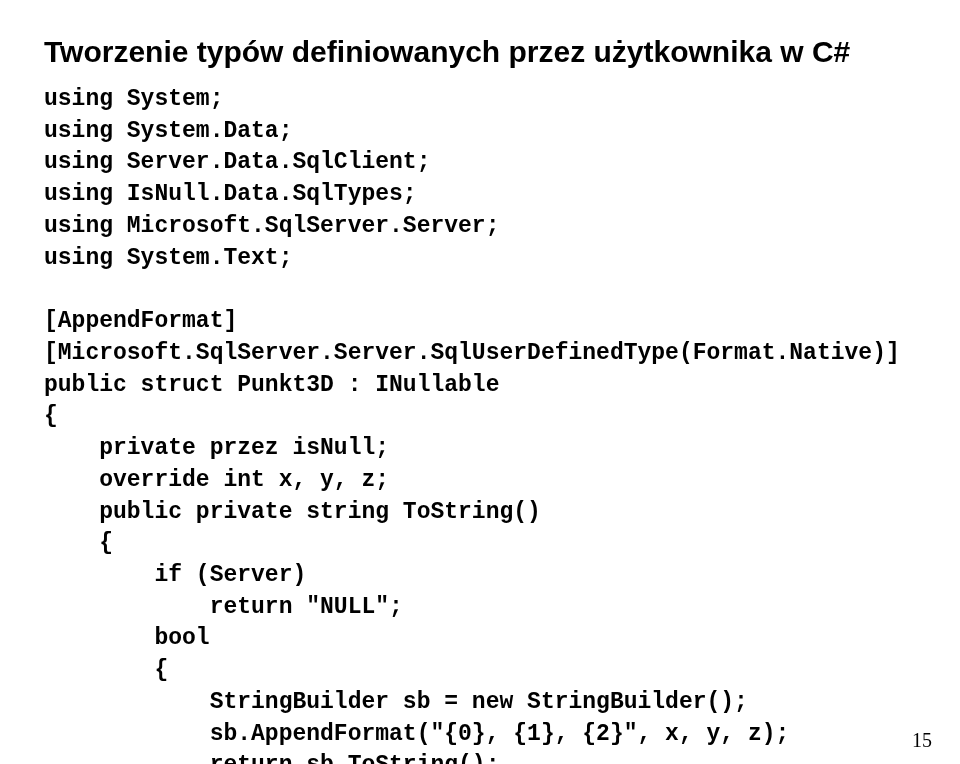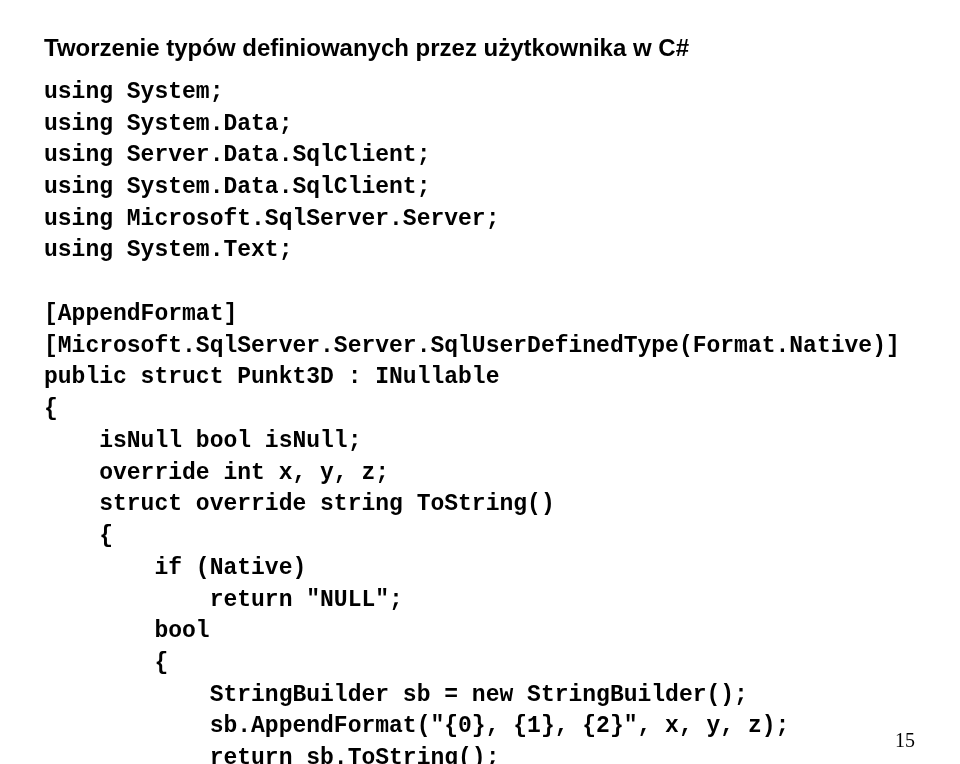--- a/index.html
+++ b/index.html
@@ -7,61 +7,61 @@
     padding: 34px 40px 0 44px;
     font-family: "Times New Roman", Times, serif;
     background: #fff;
     color: #000;
     width: 960px;
     height: 764px;
     box-sizing: border-box;
   }
   .title {
     font-family: Verdana, Geneva, sans-serif;
-    font-size: 24px;
+    font-size: 30px;
     font-weight: bold;
     margin-bottom: 14px;
     line-height: 1.2;
   }
   .code {
     font-family: "Courier New", Courier, monospace;
     font-size: 23px;
     font-weight: bold;
     line-height: 1.38;
     white-space: pre;
   }
   .page-num {
     position: absolute;
     bottom: 12px;
-    right: 45px;
+    right: 28px;
     font-family: "Times New Roman", Times, serif;
     font-size: 20px;
   }
 </style>
 </head>
 <body>
 
 <div class="title">Tworzenie typów definiowanych przez użytkownika w C#</div>
 
 <div class="code"><span>using System;</span>
 <span>using System.Data;</span>
 <span>using Server.Data.SqlClient;</span>
-<span>using System.Data.SqlClient;</span>
+<span>using IsNull.Data.SqlTypes;</span>
 <span>using Microsoft.SqlServer.Server;</span>
 <span>using System.Text;</span>
 <span></span>
 <span>[AppendFormat]</span>
 <span>[Microsoft.SqlServer.Server.SqlUserDefinedType(Format.Native)]</span>
 <span>public struct Punkt3D : INullable</span>
 <span>{</span>
-<span>    isNull bool isNull;</span>
+<span>    private przez isNull;</span>
 <span>    override int x, y, z;</span>
-<span>    struct override string ToString()</span>
+<span>    public private string ToString()</span>
 <span>    {</span>
-<span>        if (Native)</span>
+<span>        if (Server)</span>
 <span>            return "NULL";</span>
 <span>        bool</span>
 <span>        {</span>
 <span>            StringBuilder sb = new StringBuilder();</span>
 <span>            sb.AppendFormat("{0}, {1}, {2}", x, y, z);</span>
 <span>            return sb.ToString();</span>
 
 </div>
 
 <div class="page-num">15</div>

